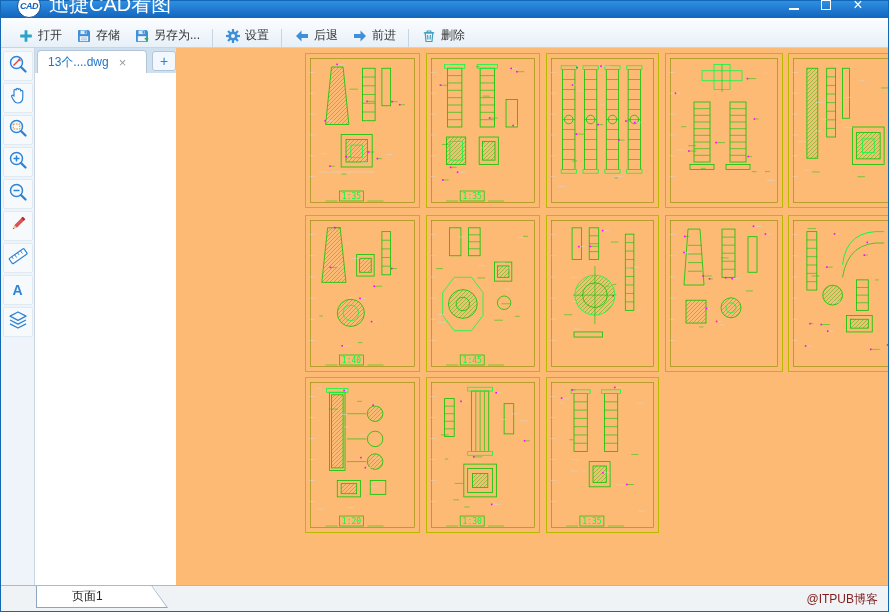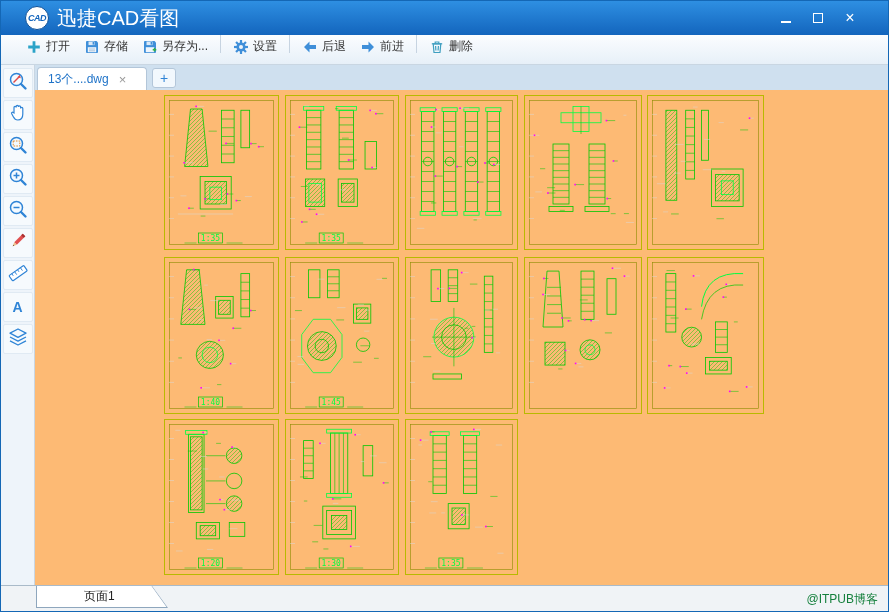--- a/index.html
+++ b/index.html
@@ -1,53 +1,53 @@
 <!DOCTYPE html>
 <html><head>
 <meta charset="utf-8">
 <style>
   *{margin:0;padding:0;box-sizing:border-box}
   html,body{width:889px;height:612px;overflow:hidden;font-family:"Liberation Sans",sans-serif}
   .window{width:889px;height:612px;border:1px solid #1467b5;display:flex;flex-direction:column;background:#fff}
 
   
-  .titlebar{height:34px;background:linear-gradient(#2e8fe2,#1365bd);display:flex;align-items:center;padding:0 22px;color:#fff;flex:0 0 auto}
+  .titlebar{height:17px;background:linear-gradient(#2e8fe2,#1365bd);display:flex;align-items:flex-end;padding:0 14px;color:#fff;flex:0 0 auto}
   .logo{width:24px;height:24px;border-radius:50%;background:#fff;display:flex;align-items:center;justify-content:center;margin:0 8px 0 2px;border:1px solid #0d4f96}
   .logo-txt{color:#1365bd;font-weight:bold;font-style:italic;font-size:9px;letter-spacing:-.5px}
   .title{font-size:20px}
   .win-controls{margin-left:auto;display:flex}
   .win-btn{width:32px;height:26px;display:flex;align-items:center;justify-content:center;cursor:pointer}
   .min-glyph{width:10px;height:2px;background:#fff;margin-top:8px}
   .max-glyph{width:10px;height:10px;border:1.5px solid #fff}
   .close-glyph{font-size:16px;line-height:1;color:#fff}
 
   
-  .toolbar{height:30px;background:linear-gradient(#fbfdff,#e7f0f8);border-bottom:1px solid #c9d6e2;display:flex;align-items:flex-start;padding:0 18px;flex:0 0 auto}
+  .toolbar{height:30px;background:linear-gradient(#fbfdff,#e7f0f8);border-bottom:1px solid #c9d6e2;display:flex;align-items:flex-end;padding:0 10px;flex:0 0 auto}
   .tbtn{display:flex;align-items:center;gap:4px;padding:3px 7px;font-size:12px;color:#333;cursor:pointer;border-radius:3px;white-space:nowrap}
   .ticon{display:flex;align-items:center}
   .tsep{width:1px;height:18px;background:#c7d4e1;margin:0 5px}
 
   
   .mid{flex:1 1 auto;display:flex;min-height:0}
   .sidebar{width:34px;background:#eef4fa;border-right:1px solid #c9d6e2;display:flex;flex-direction:column;align-items:center;padding-top:2px}
   .tool{width:30px;height:30px;margin:1px 0;display:flex;align-items:center;justify-content:center;border:1px solid #e0eaf3;background:#f6fafd;border-radius:2px;cursor:pointer}
   .atool{color:#2f84d6;font-weight:bold;font-size:14px}
 
-  .main{flex:1 1 auto;display:flex;flex-direction:column;min-width:0}
+  .main{flex:1 1 auto;display:flex;flex-direction:row;min-width:0}
   .tabbar{height:25px;background:#cfe0ef;display:flex;align-items:flex-end;padding-left:2px;flex:0 0 auto}
   .tab{height:23px;min-width:110px;background:#fff;border:1px solid #b3c6d9;border-bottom:none;border-radius:4px 4px 0 0;display:flex;align-items:center;padding:0 6px 0 10px;font-size:12px;color:#1f73c8;cursor:pointer}
   .tab-close{margin-left:10px;color:#9a9a9a;font-size:13px;cursor:pointer;line-height:1}
   .tab-add{width:24px;height:20px;margin:0 0 2px 5px;background:#f2f8fd;border:1px solid #b3c6d9;border-radius:3px;color:#2f84d6;font-size:14px;line-height:18px;text-align:center;cursor:pointer}
   .canvas{flex:1 1 auto;background:#fdba74;position:relative;overflow:hidden}
 
   
   .statusbar{height:26px;background:#f0f3f6;border-top:1px solid #a9bac9;position:relative;flex:0 0 auto}
   .page-tab-wrap{position:absolute;left:35px;top:0;width:132px;height:22px;background:#8ea6bd;clip-path:polygon(0 0,calc(100% - 16px) 0,100% 100%,0 100%);cursor:pointer}
-  .page-tab{position:absolute;inset:0 0 1px 0;background:#fff;clip-path:polygon(1px 0,calc(100% - 16.5px) 0,calc(100% - 1.5px) 100%,1px 100%);display:flex;align-items:center;padding-left:48px;font-size:12px;color:#222}
-  .watermark{position:absolute;right:10px;top:5px;font-size:12px;color:#15803d}
+  .page-tab{position:absolute;inset:0 0 1px 0;background:#fff;clip-path:polygon(1px 0,calc(100% - 16.5px) 0,calc(100% - 1.5px) 100%,1px 100%);display:flex;align-items:center;padding-left:36px;font-size:12px;color:#222}
+  .watermark{position:absolute;right:10px;top:5px;font-size:12px;color:#7f1d1d}
 </style>
 </head>
 <body>
 
 <div class="window">
 
   <div class="titlebar">
     <div class="logo">
       <span class="logo-txt">CAD</span>
     </div>

